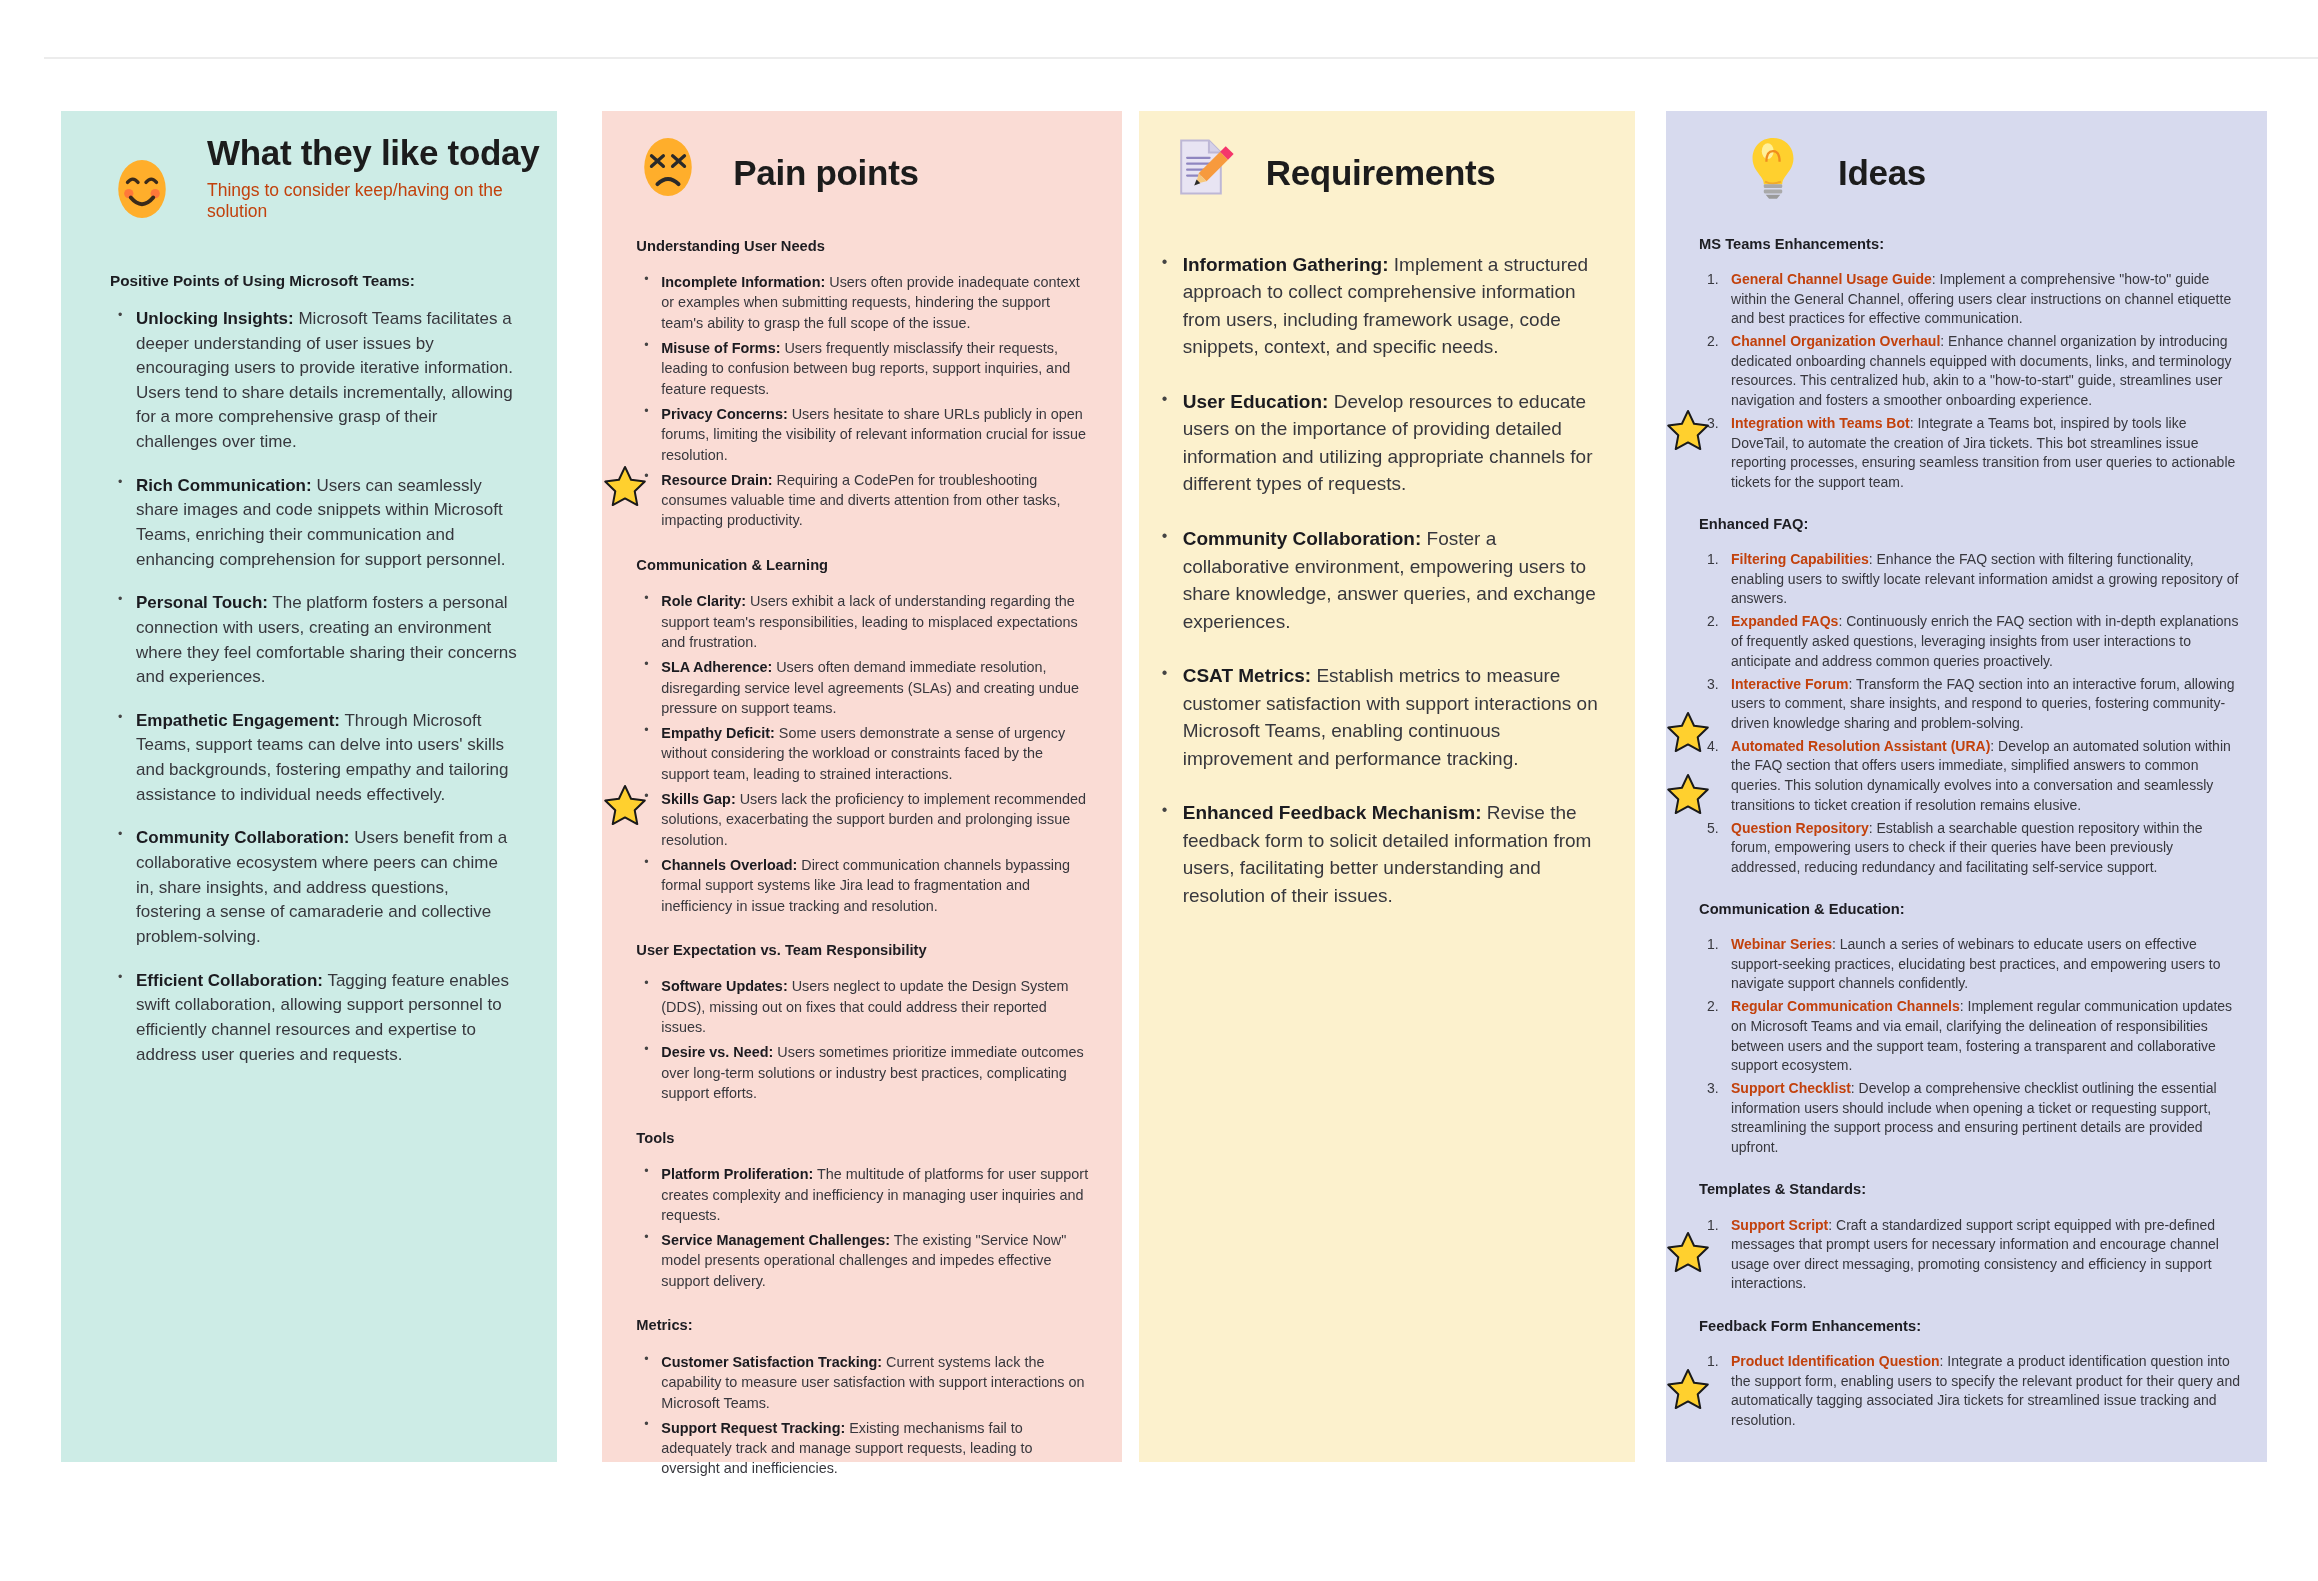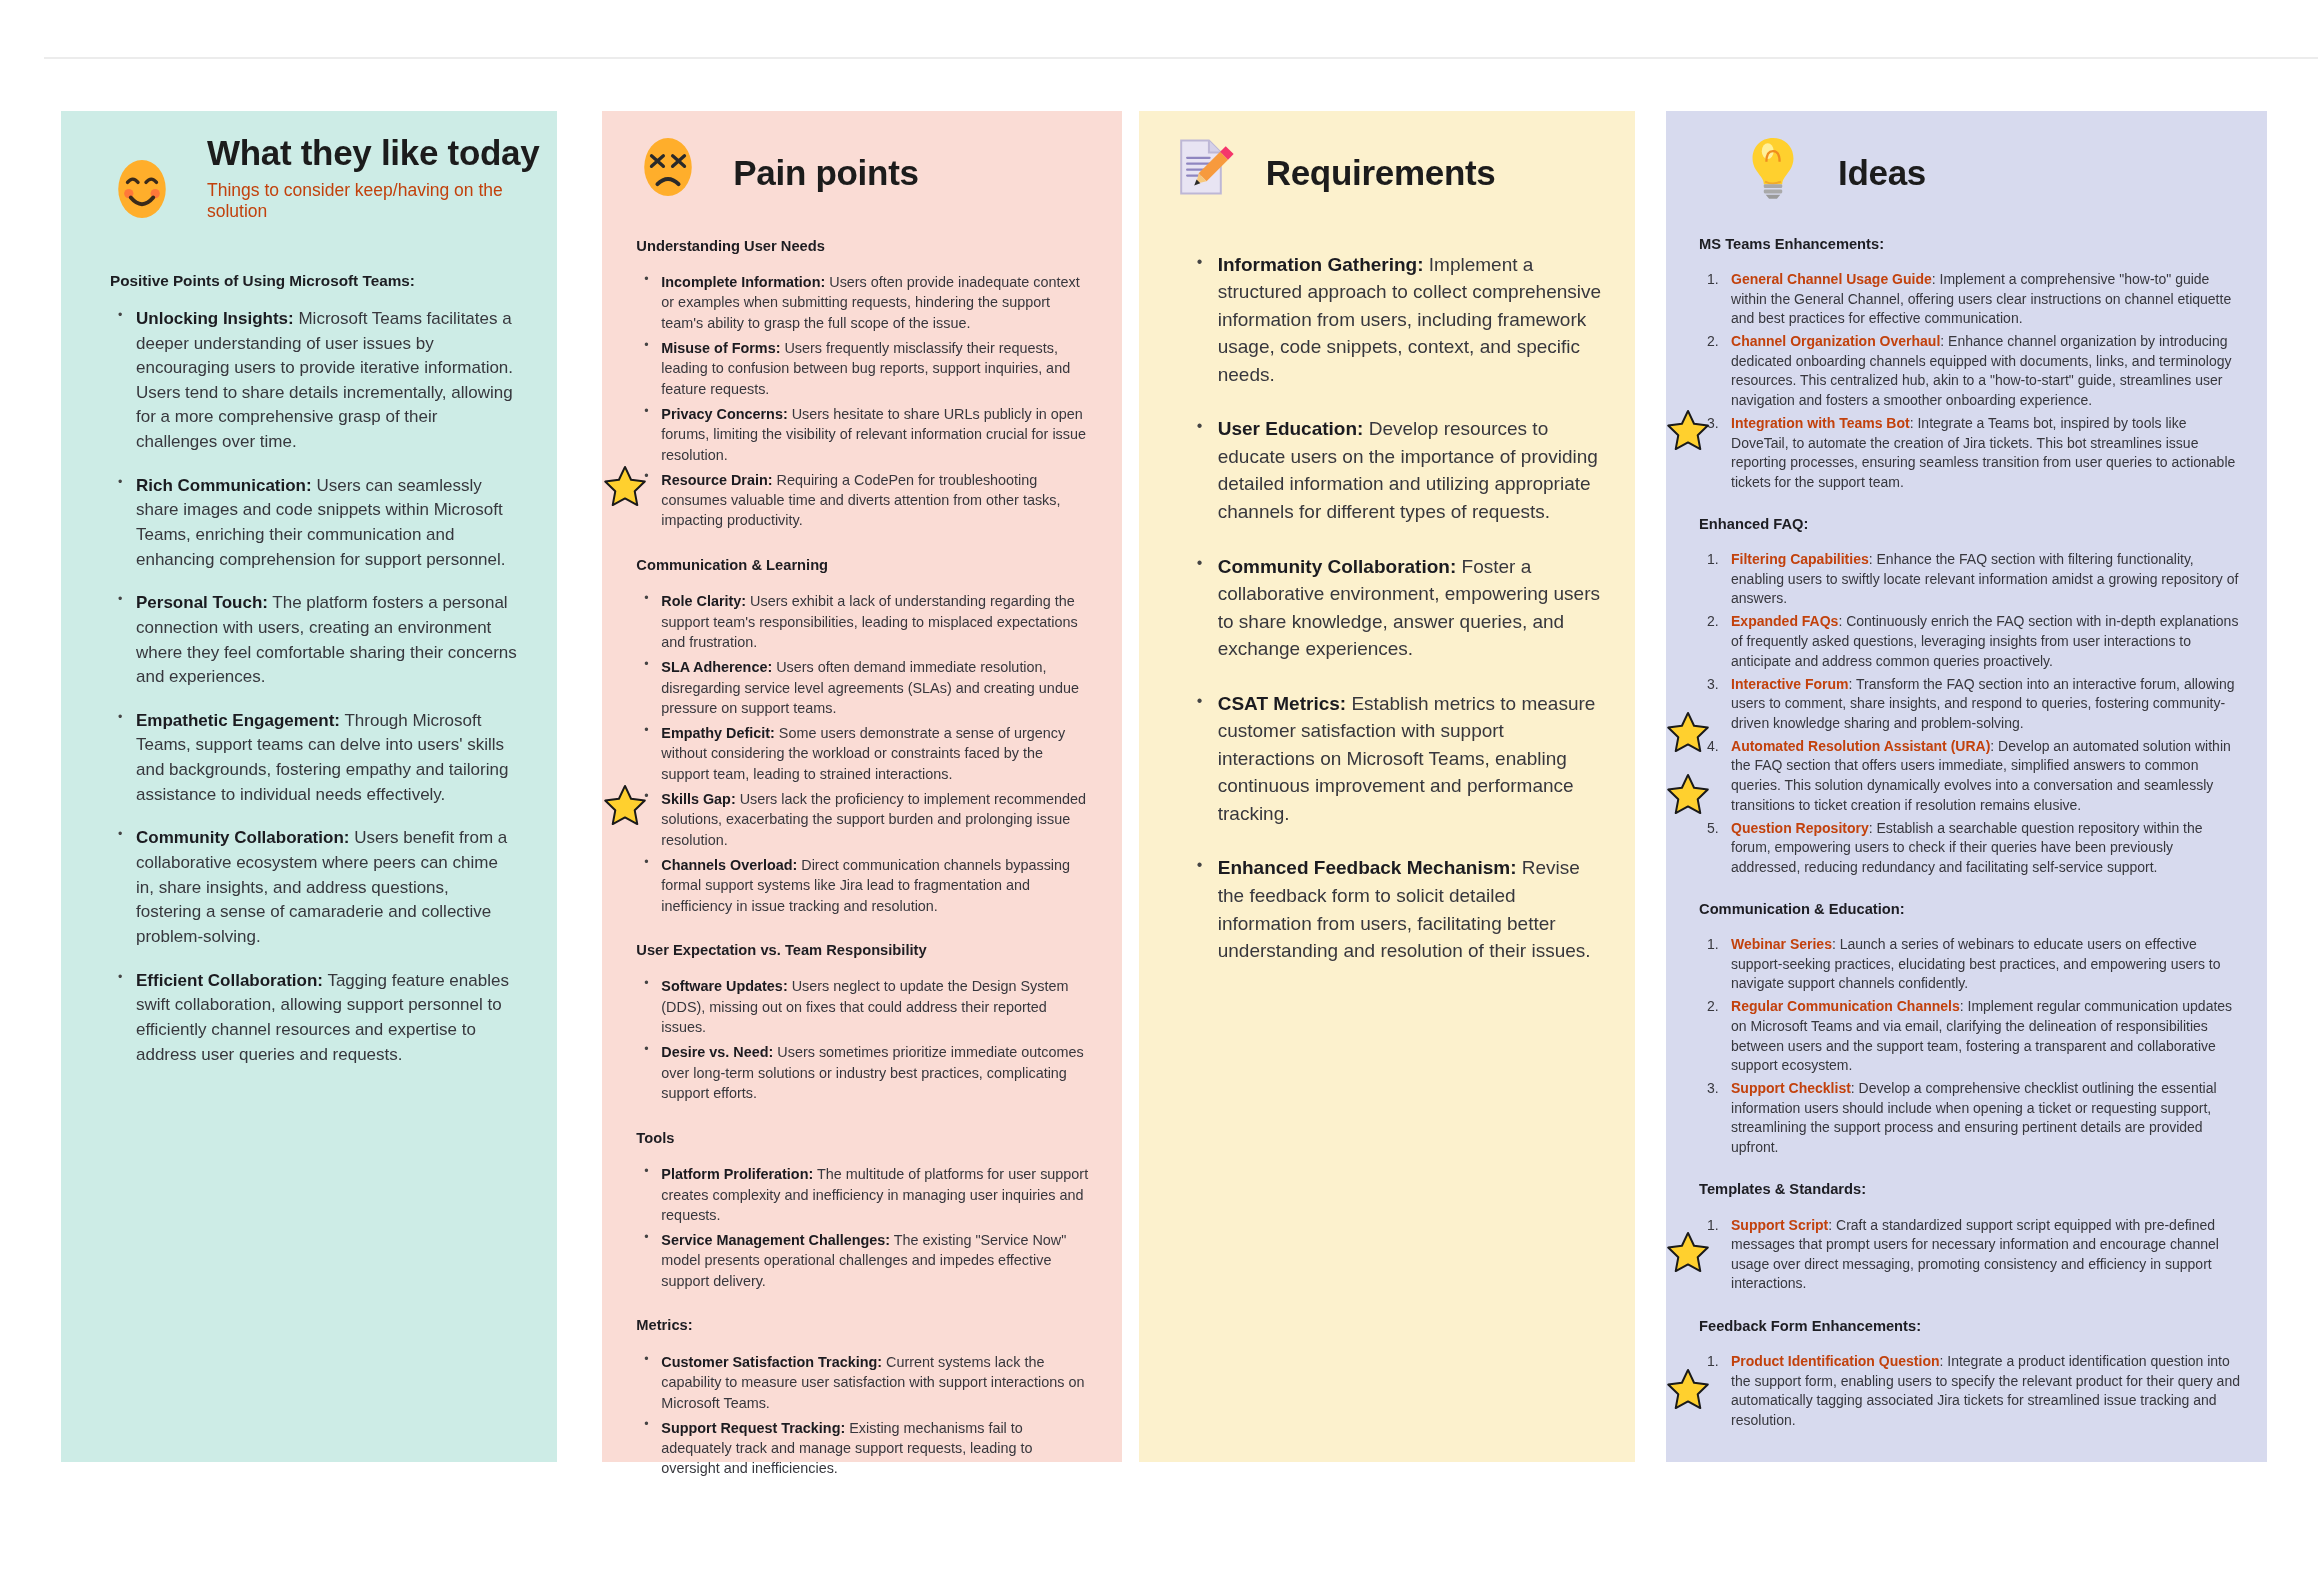--- a/index.html
+++ b/index.html
@@ -41,21 +41,21 @@
   .hdr-text{ margin-top:24px; margin-left:18px; }
   .hdr-title{
     font-size:35px; font-weight:bold; color:#1c1c1c; line-height:1.05;
     letter-spacing:-0.3px;
   }
   .hdr-sub{ font-size:17.5px; color:#c2410c; margin-top:8px; line-height:1.2;}
 
   .body{ padding:0 27px 0 27px; }
   .col1 .body{ padding-left:49px; padding-right:40px; margin-top:49px;}
   .col2 .body{ padding-left:34px; padding-right:31px; margin-top:37px;}
-  .col3 .body{ padding-left:34px; padding-right:32px; margin-top:51px;margin-left:16px;}
+  .col3 .body{ padding-left:15px; padding-right:32px; margin-top:51px;}
   .col4 .body{ padding-left:33px; padding-right:27px; margin-top:35px;}
 
   .sec-title{
     font-size:15.3px; font-weight:bold; color:#1d1d22;
     margin:0 0 17px 0; line-height:1.25;
   }
   .col2 .sec-title, .col4 .sec-title{ font-size:14.7px; }
   .sec{ margin-bottom:25px; }
   .col2 .sec{ margin-bottom:25px; }
   .col4 .sec{ margin-bottom:22.6px; }

